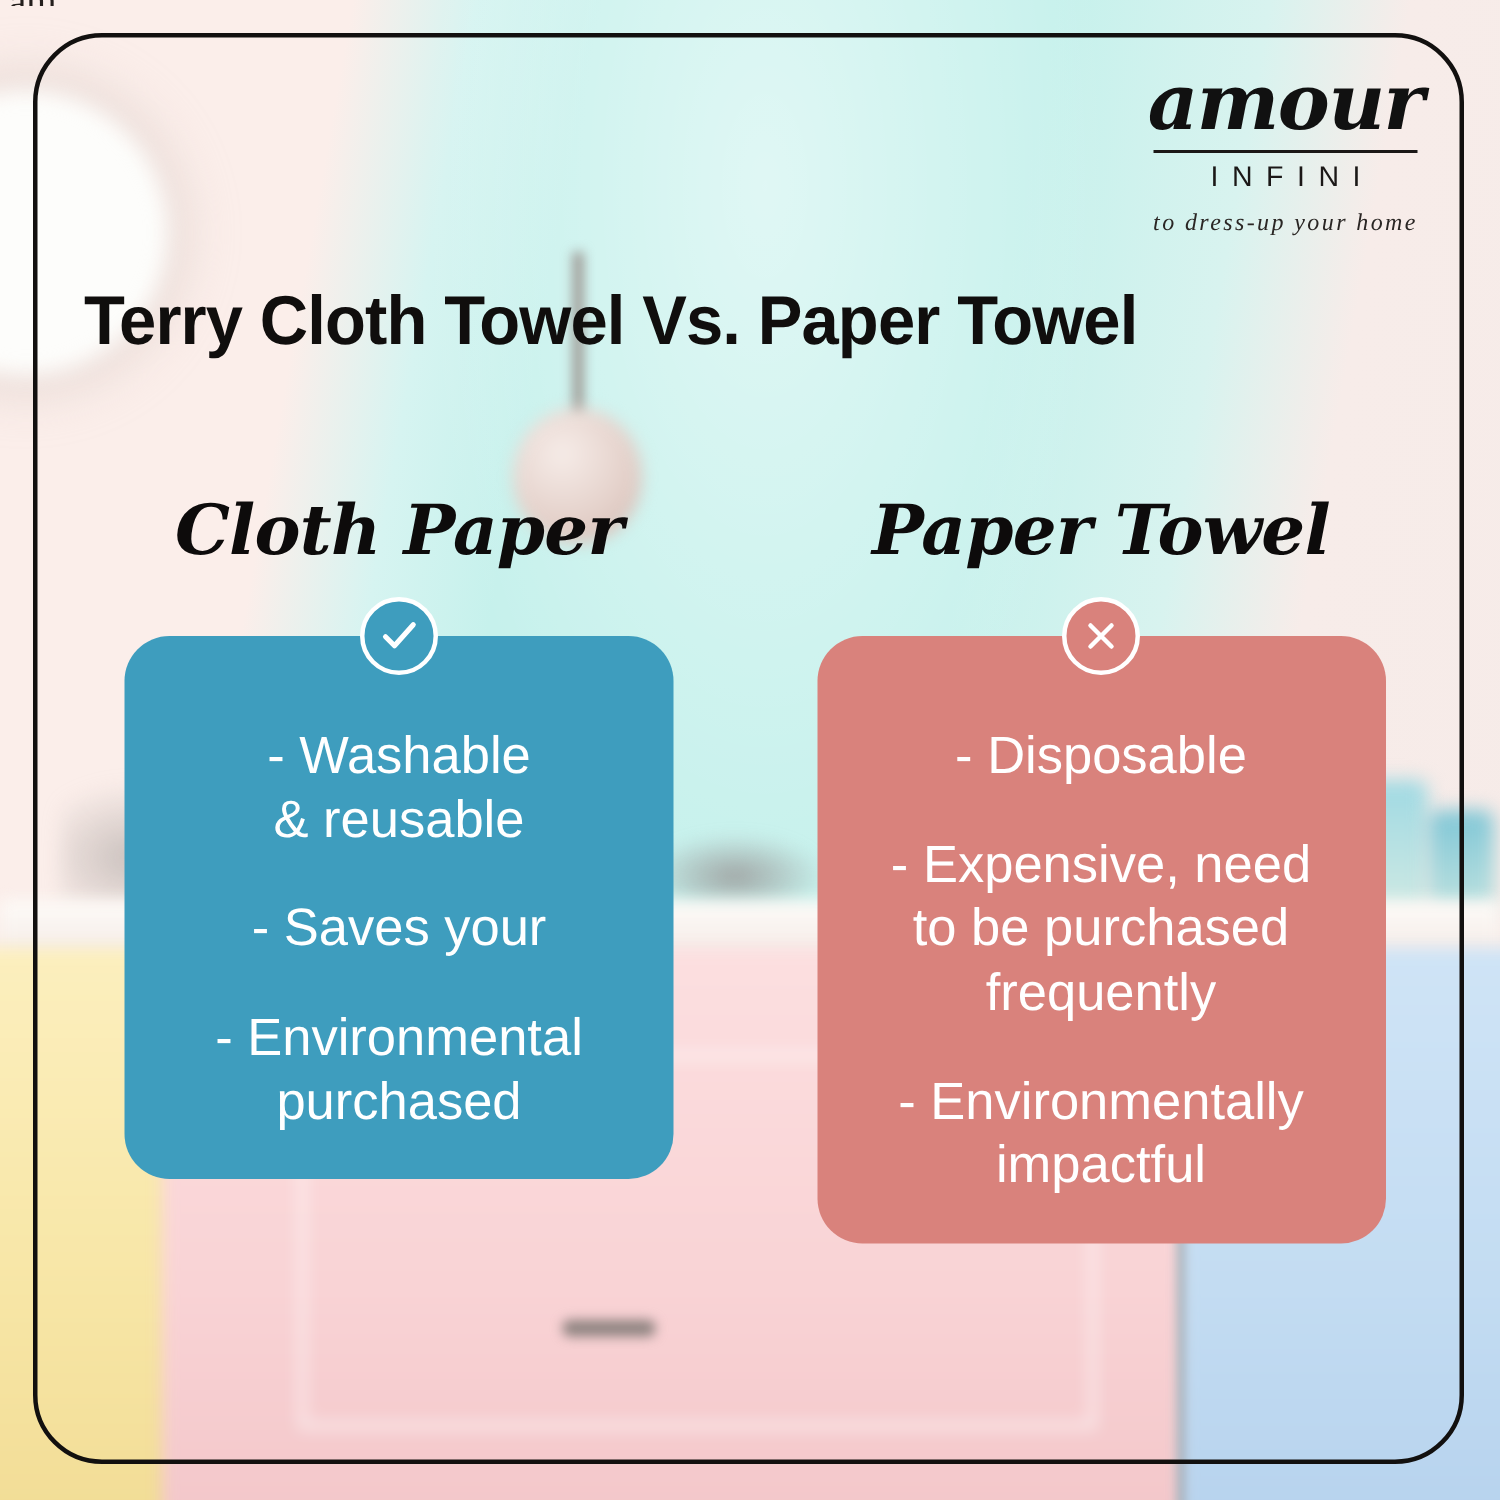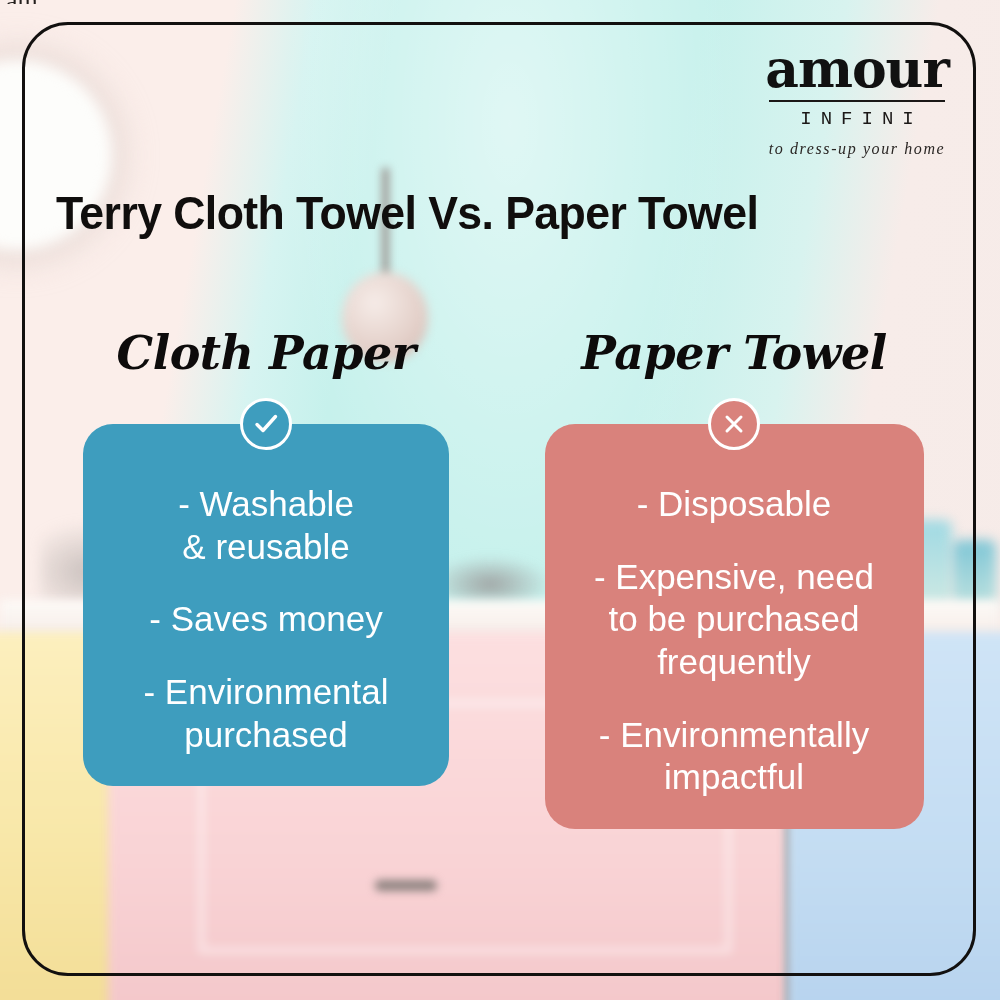--- a/index.html
+++ b/index.html
@@ -233,34 +233,35 @@
   
   .logo {
     position: absolute;
     right: 38px;
     top: 44px;
     width: 210px;
     text-align: center;
   }
   .logo-script {
     font-family: "DejaVu Serif", serif;
+    font-style: italic;
     font-weight: 700;
     font-size: 52px;
     line-height: 0.98;
     color: #111;
     letter-spacing: -1px;
   }
   .logo-rule {
     width: 176px;
     height: 2px;
     background: #1b1817;
     margin: 5px auto 6px auto;
   }
   .logo-name {
-    font-family: Liberation Mono, monospace;
+    font-family: Liberation Sans, sans-serif;
     font-size: 19px;
     letter-spacing: 9px;
     color: #1b1817;
     padding-left: 9px;
   }
   .logo-tag {
     font-family: "Liberation Serif", serif;
     font-style: italic;
     font-size: 16px;
     letter-spacing: 1.6px;
@@ -415,21 +416,21 @@
       <div class="card-wrap">
         <div class="badge badge-check">
           <svg width="30" height="30" viewBox="0 0 30 30" aria-hidden="true">
             <path d="M6 15.5 L12 21.5 L24.5 7.5" fill="none" stroke="#ffffff" stroke-width="3.4" stroke-linecap="round" stroke-linejoin="round"></path>
           </svg>
         </div>
         <div class="card card-pro">
           <ul>
             <li style="white-space:pre-line">- Washable
 &amp; reusable</li>
-            <li style="white-space:pre-line">- Saves money</li>
+            <li style="white-space:pre-line">- Saves your</li>
             <li style="white-space:pre-line">- Environmental
 purchased</li>
           </ul>
         </div>
       </div>
     </div>
 
     <div class="column col-right">
       <div class="col-title">Paper Towel</div>
       <div class="card-wrap">

